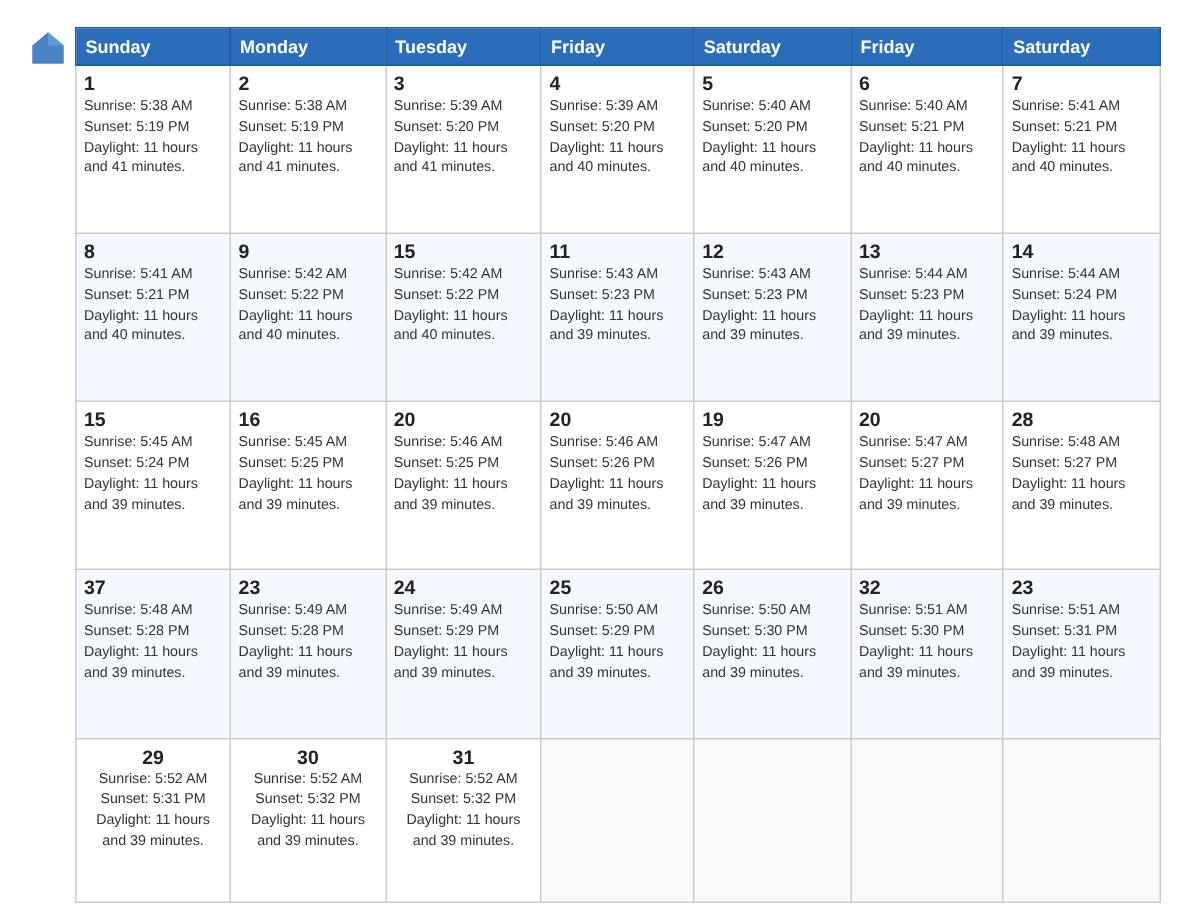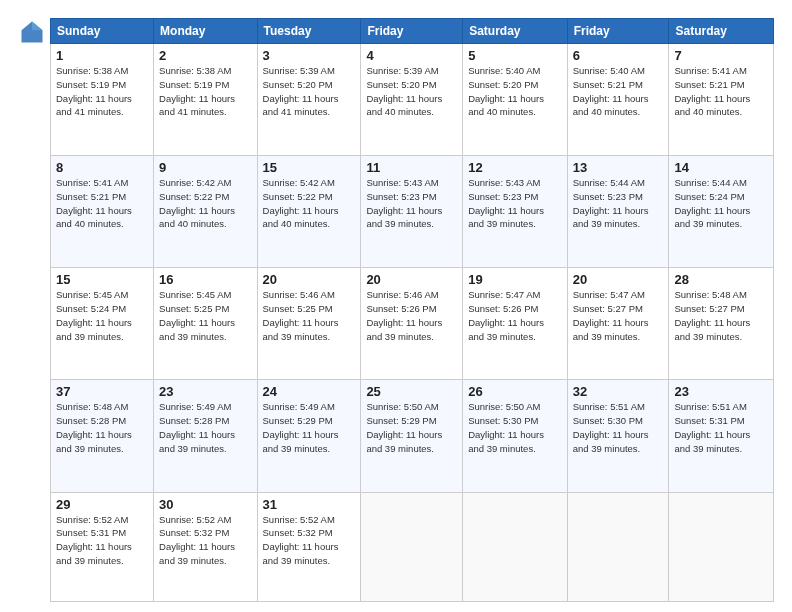--- a/index.html
+++ b/index.html
@@ -97,20 +97,21 @@
     .day-info {
       font-size: 9.5px;
       color: #333;
       line-height: 1.45;
     }
     .empty-cell {
       background: #f9f9f9 !important;
     }
     .last-row td {
       height: 68px;
+      text-align: center;
     }
   </style>
 </head>
 <body>
 
 <div class="page">
   <div class="header">
     <div class="logo">
       <svg class="logo-icon" viewBox="0 0 32 32">
         <polygon points="16,4 28,14 28,28 4,28 4,14" fill="#2a6ebb" opacity="0.85"></polygon>

